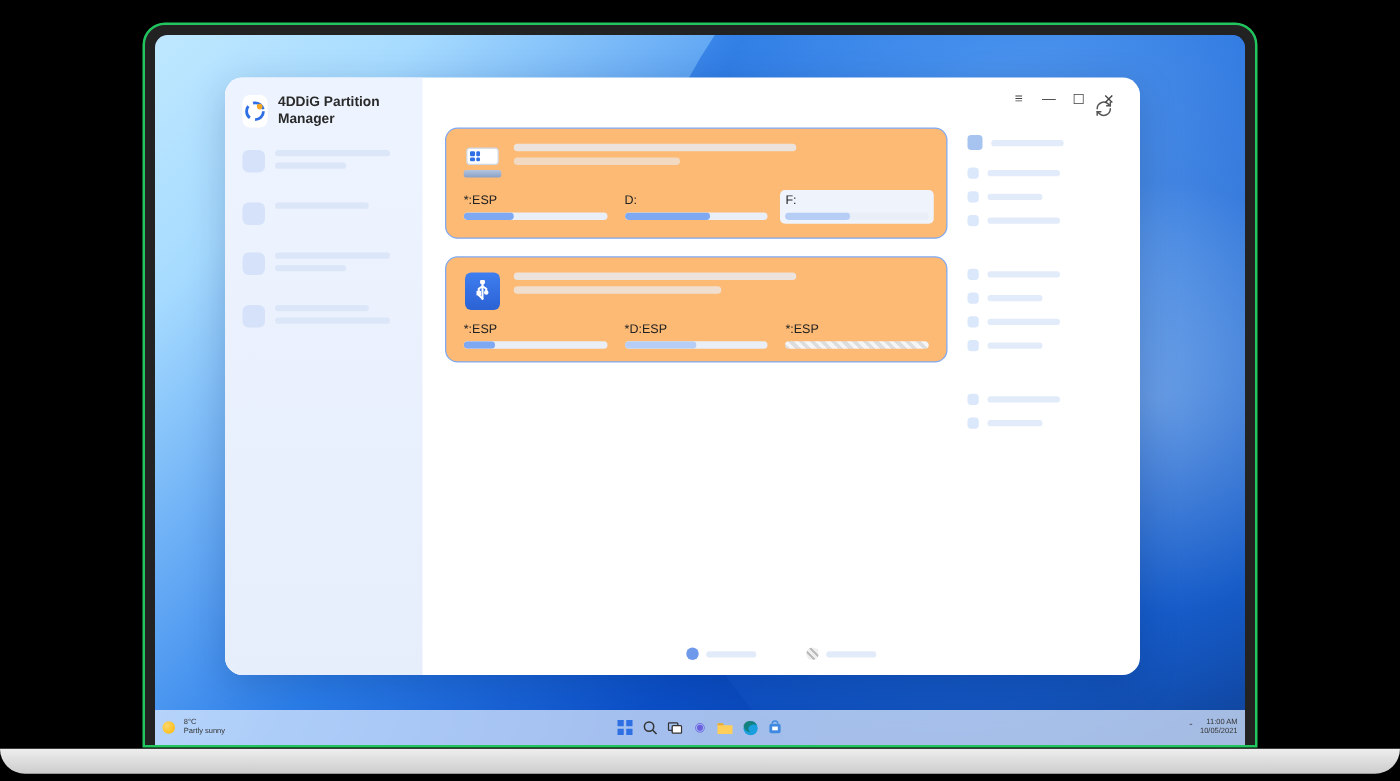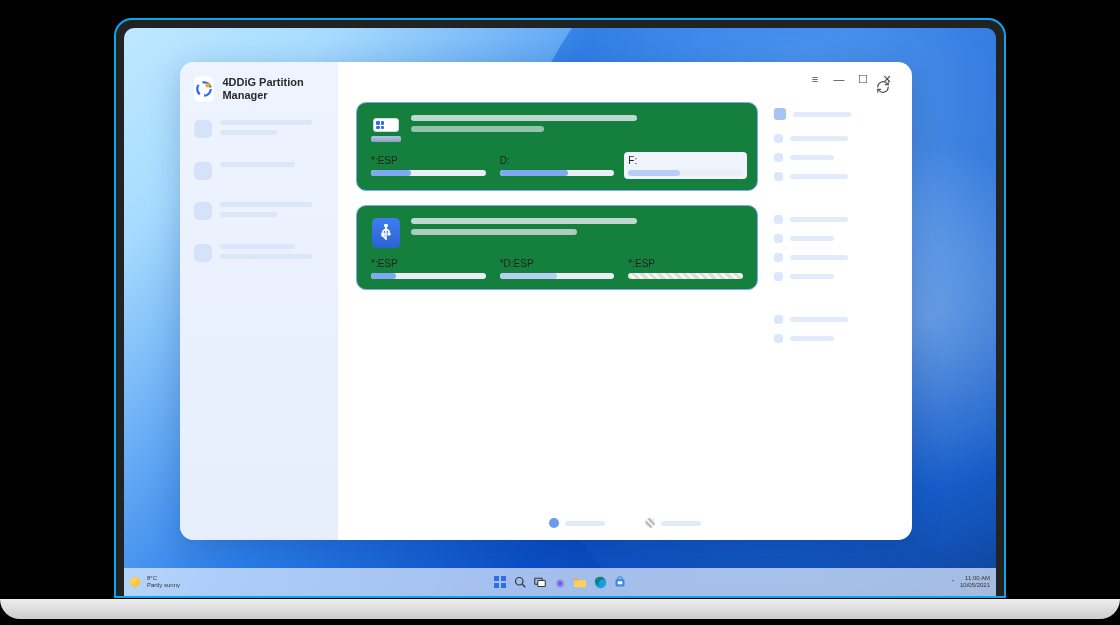--- a/index.html
+++ b/index.html
@@ -12,21 +12,21 @@
   position: relative;
 }
 .laptop-frame {
   position: absolute;
   top: 18px;
   left: 114px;
   width: 892px;
   height: 580px;
   background: #222;
   border-radius: 18px 18px 0 0;
-  border: 2px solid #0ea5e9;
+  border: 2px solid #22c55e;
   overflow: hidden;
 }
 .screen {
   position: absolute;
   top: 8px; left: 8px; right: 8px; bottom: 0;
   background: linear-gradient(135deg, #bfe8ff 0%, #a6dbff 15%, #2b7eea 45%, #0b4fc8 65%, #0a3fa0 85%, #082f78 100%);
   border-radius: 10px 10px 0 0;
   overflow: hidden;
 }
 .wallpaper-swirl {
@@ -132,21 +132,21 @@
 .win-controls { display:flex; gap:10px; position:absolute; right:18px; top:10px; color:#444; }
 .win-controls div { width:14px; height:14px; display:flex; align-items:center; justify-content:center; font-size:11px; cursor:pointer; }
 
 .cards-area { display:flex; gap:16px; flex:1; }
 .cards-col { flex: 1; display:flex; flex-direction:column; gap:14px; }
 
 .disk-card {
   border: 1.5px solid #7ea8f2;
   border-radius: 10px;
   padding: 12px 14px 10px 14px;
-  background:#15803d;
+  background:#fdba74;
 }
 .disk-head { display:flex; gap:10px; align-items:flex-start; margin-bottom:10px; }
 .disk-ico {
   width: 30px; height: 30px; border-radius:5px;
   display:flex; align-items:center; justify-content:center;
 }
 .disk-title-lines { flex:1; }
 .placeholder-bar { height:6px; background:#e9eef7; border-radius:3px; margin-bottom:5px; }
 .pb-w1 { width:68%; opacity:0.8; }
 .pb-w2 { width:40%; opacity:0.6; }

